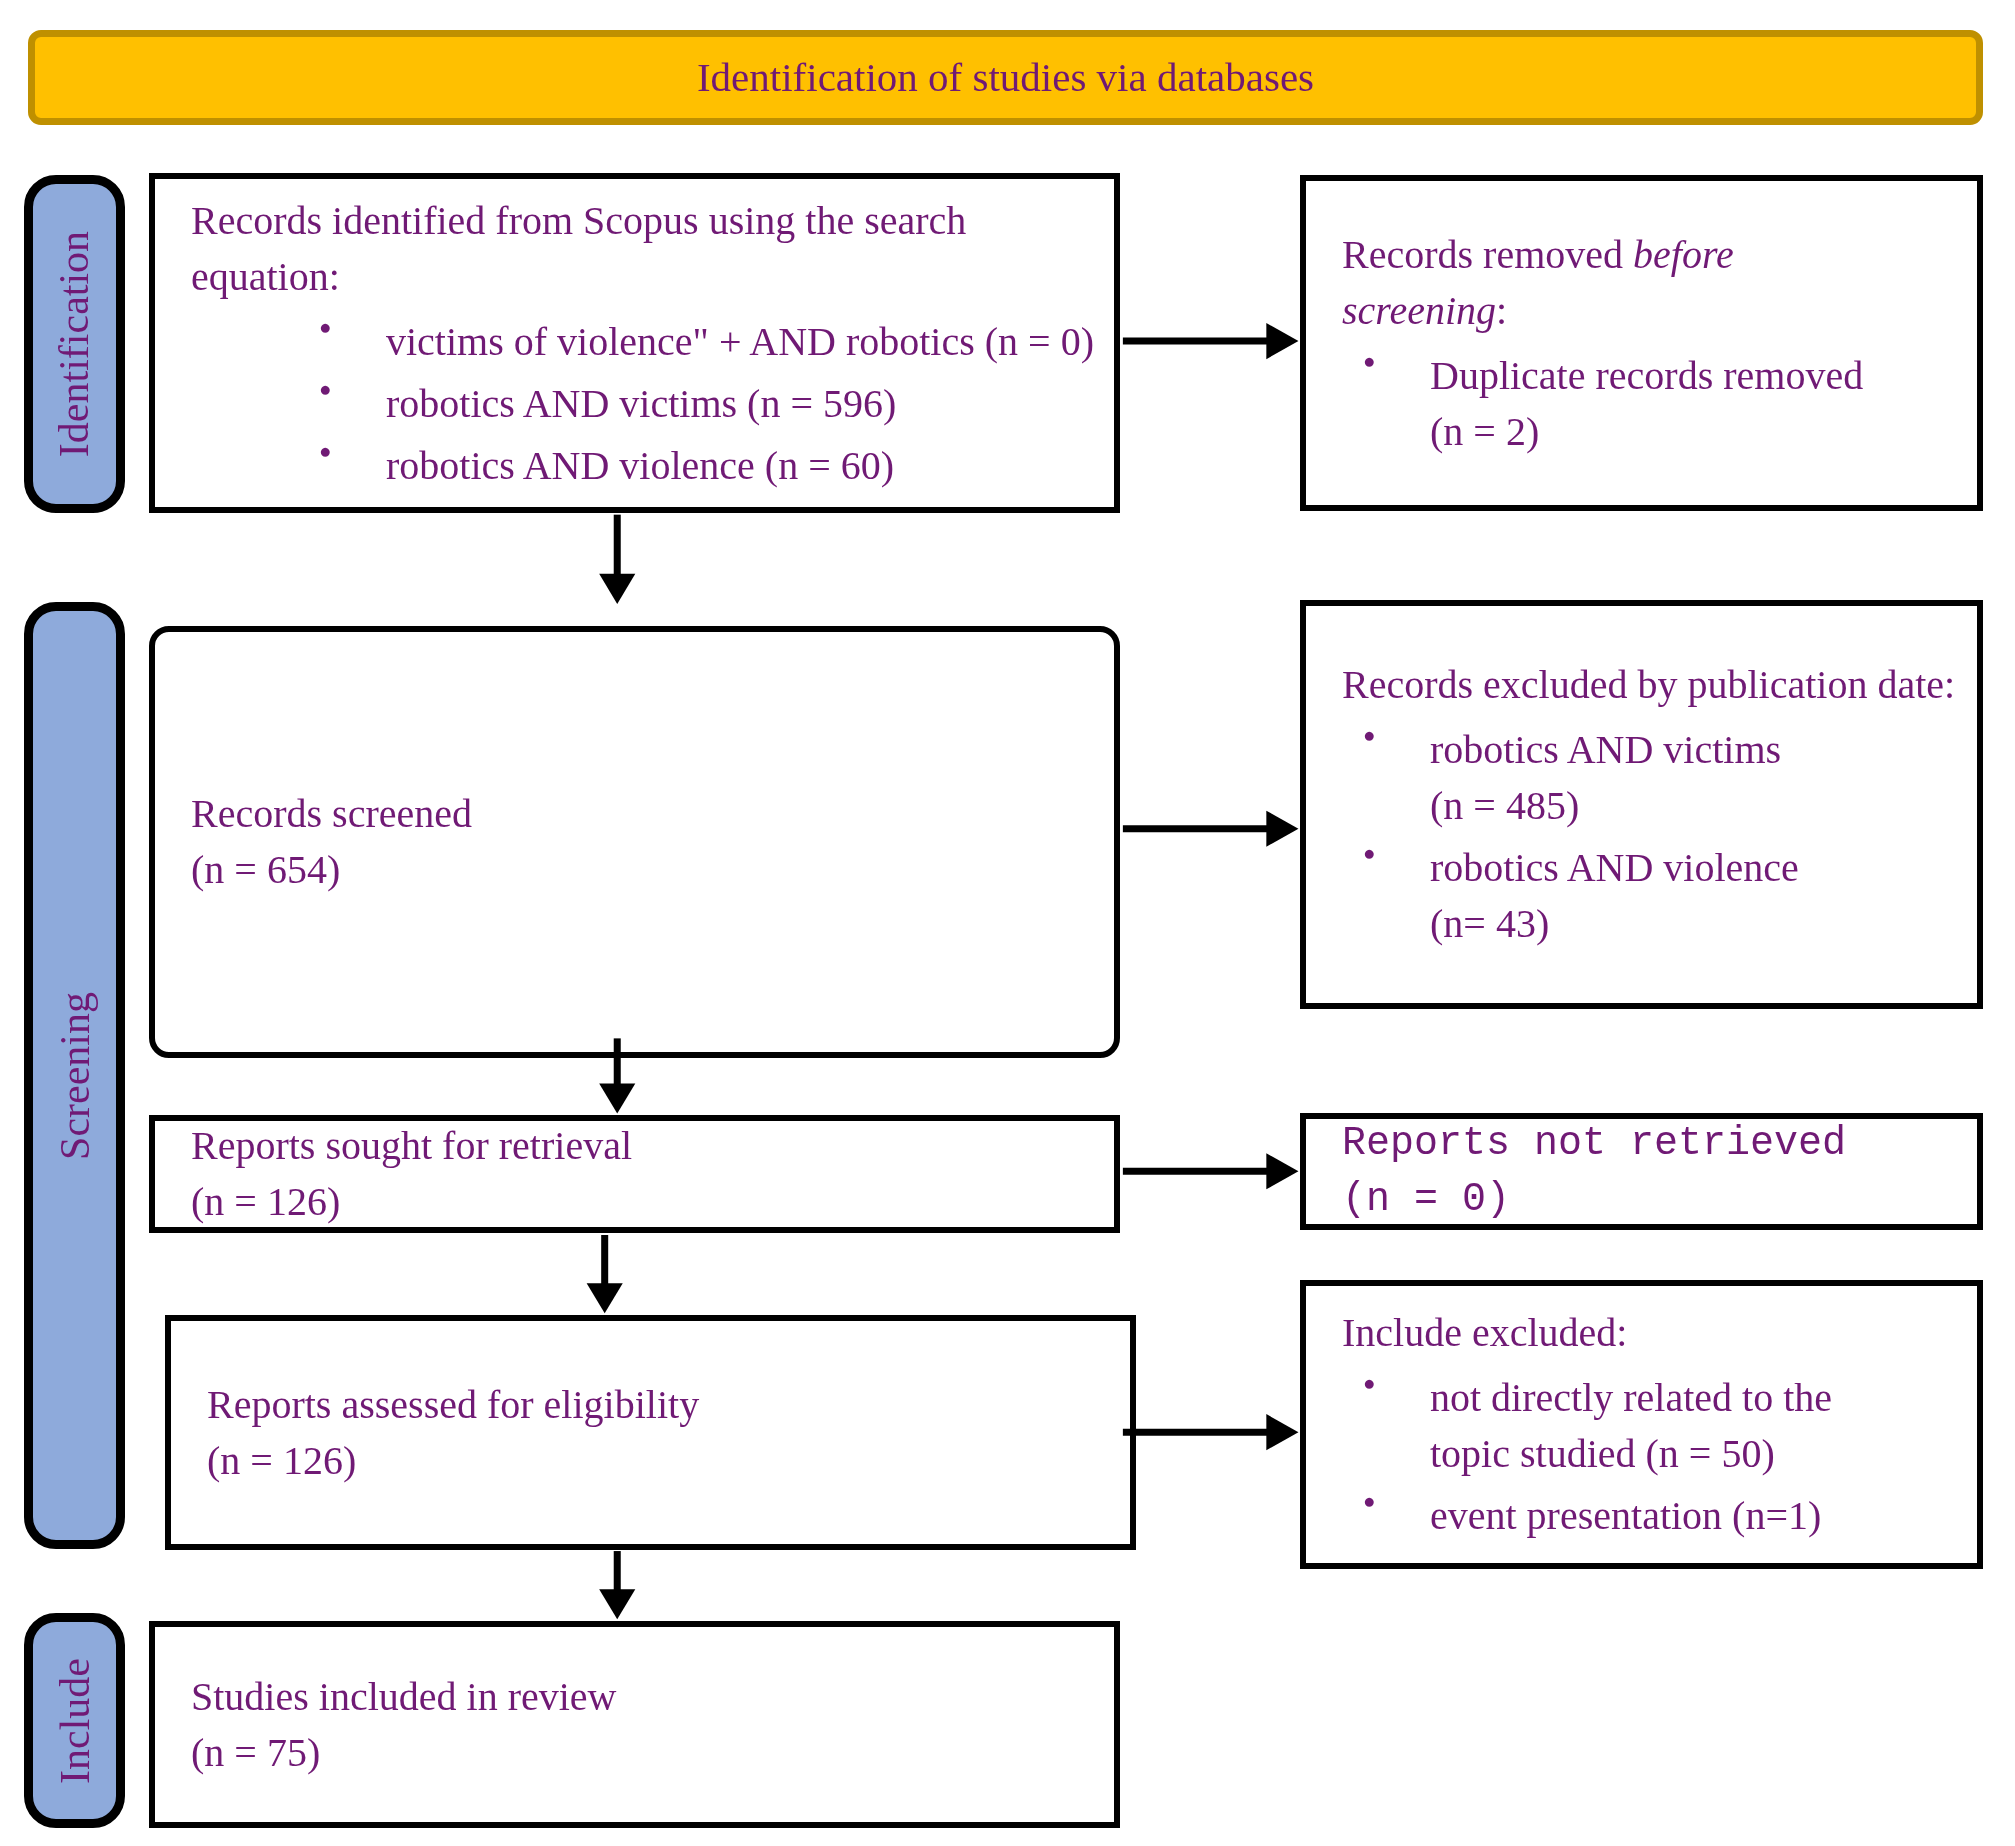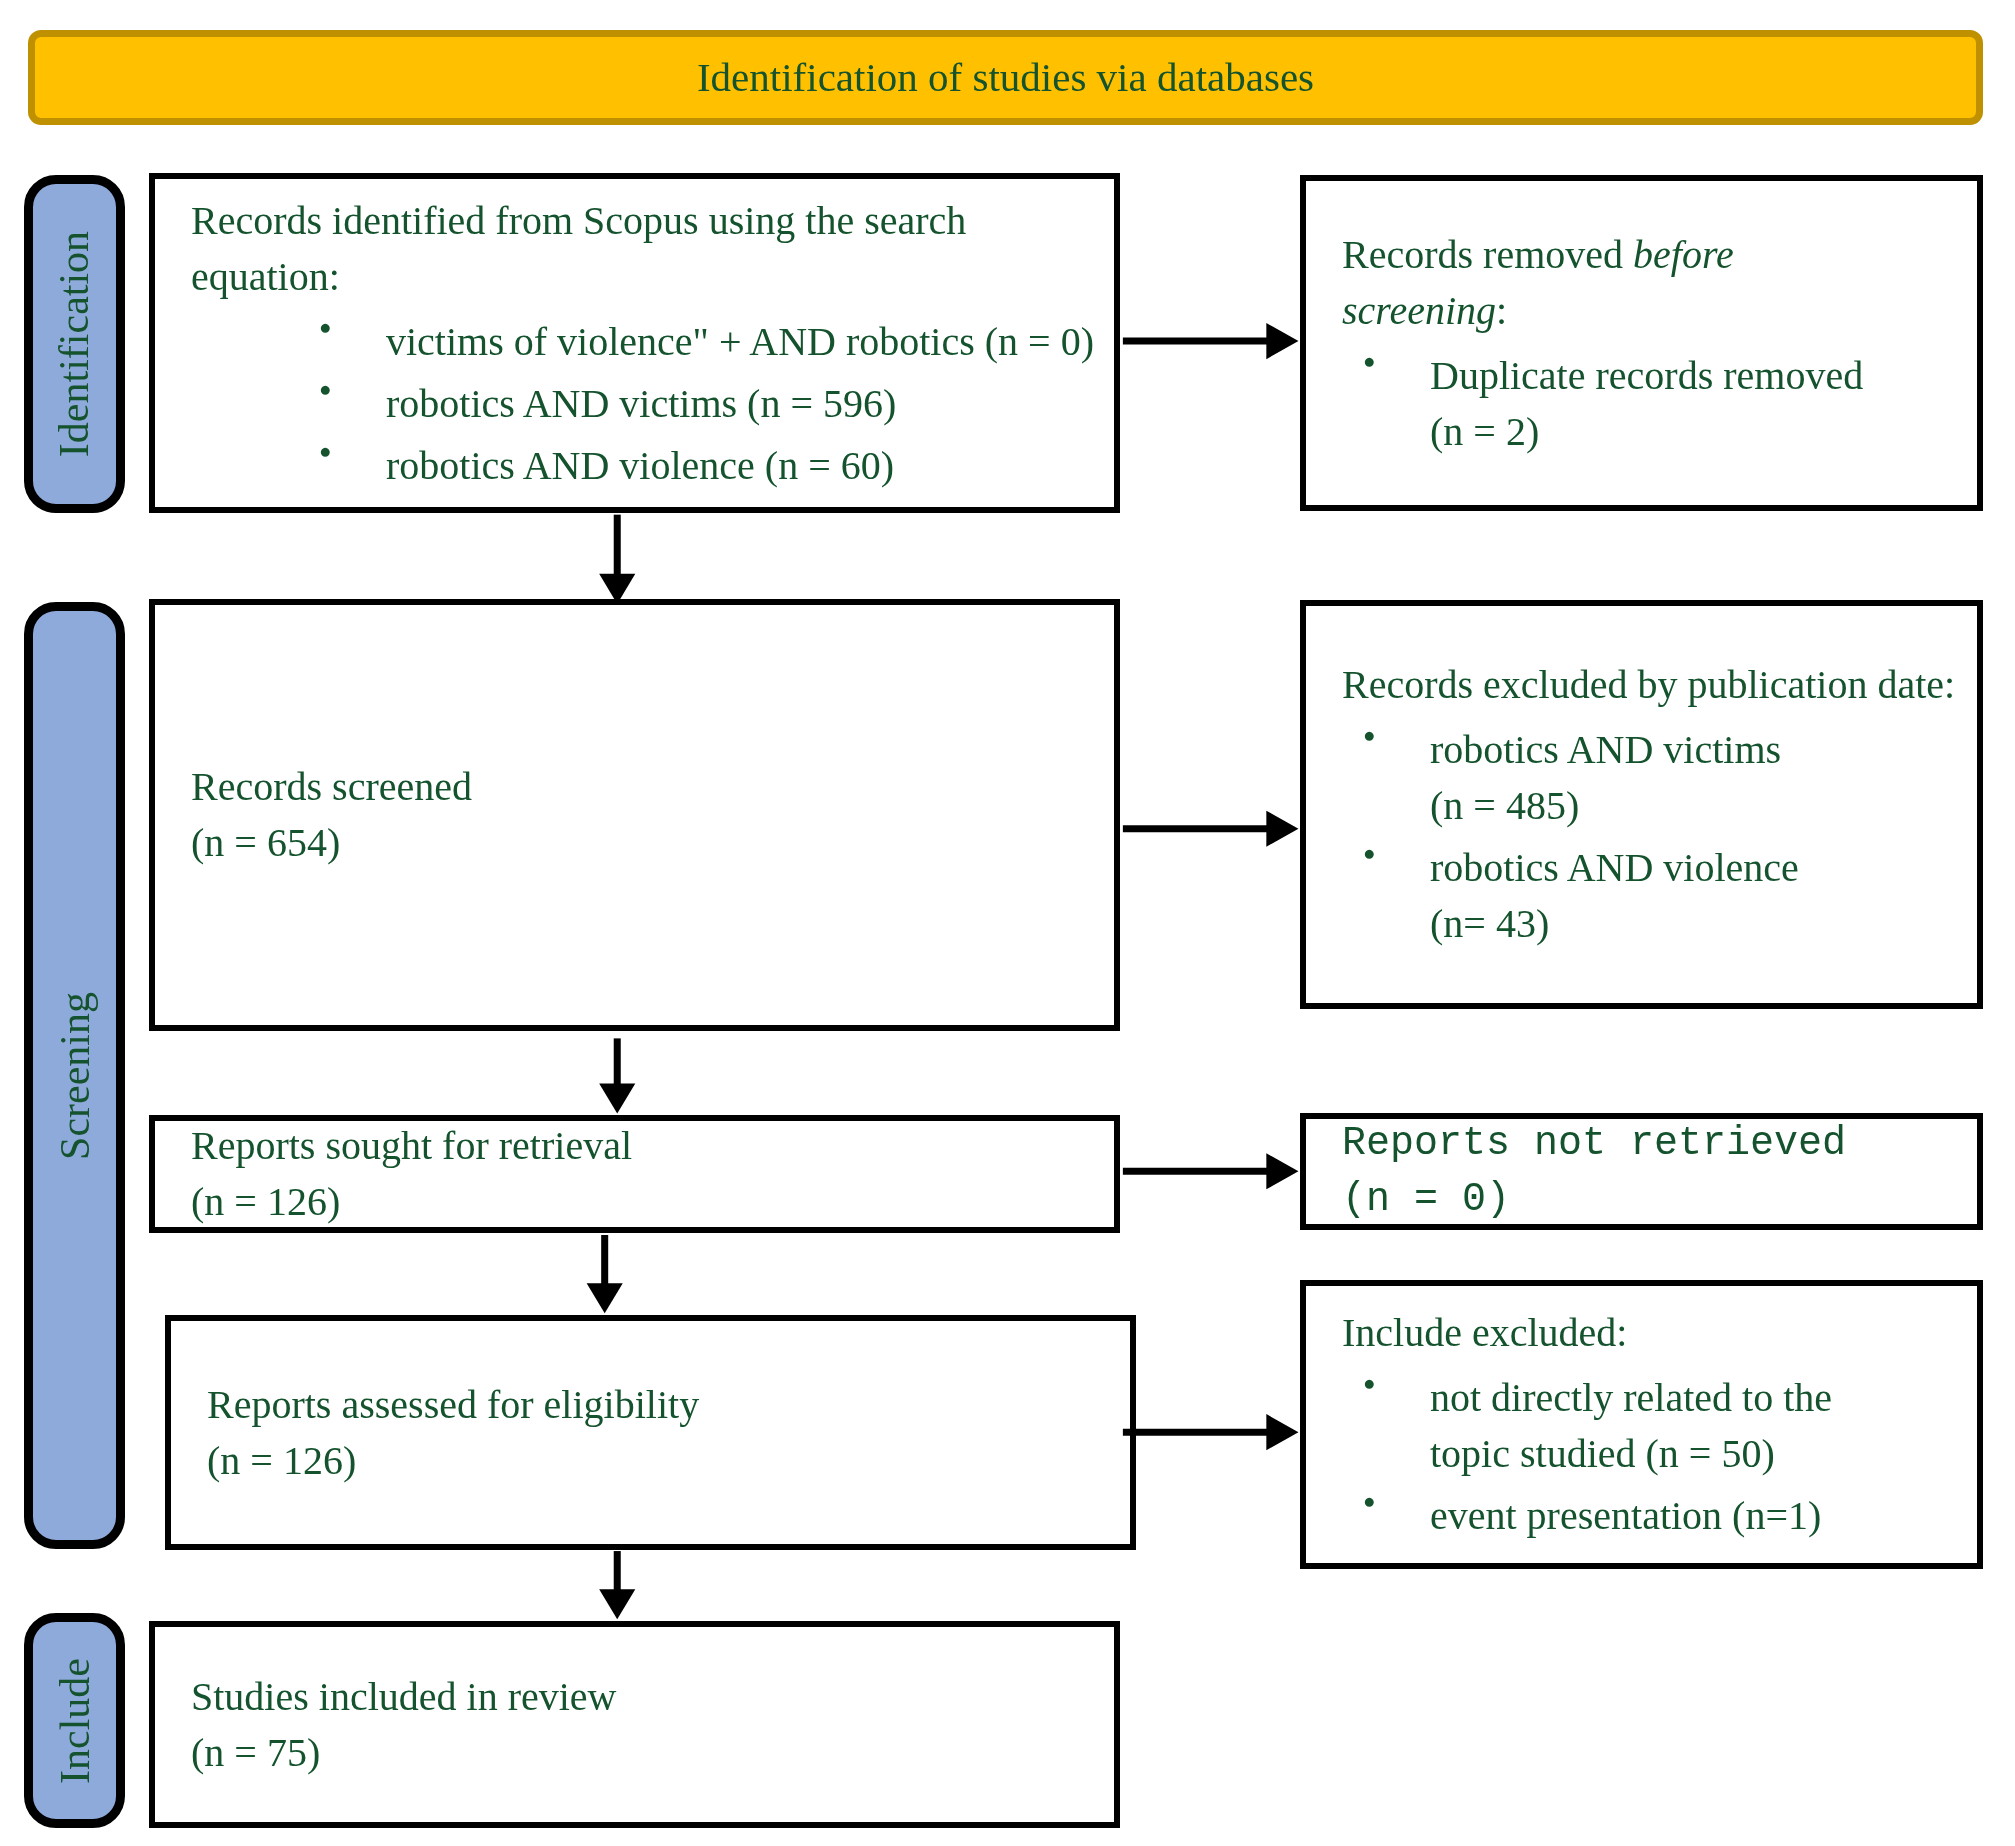--- a/index.html
+++ b/index.html
@@ -6,21 +6,21 @@
     margin: 0;
     padding: 0;
     background: #ffffff;
   }
   .canvas {
     position: relative;
     width: 2015px;
     height: 1846px;
     background: #ffffff;
     font-family: "Liberation Serif", "DejaVu Serif", serif;
-    color: #14532d;
+    color: #701a75;
     font-size: 40px;
     line-height: 1.4;
   }
 
   
   .title-band {
     position: absolute;
     left: 28px; top: 30px;
     width: 1955px; height: 95px;
     background: var(--title-fill, #FFC000);
@@ -87,21 +87,21 @@
     content: "\25CF";
     position: absolute;
     left: 21px;
     top: 0.16em;
     font-size: 0.52em;
     line-height: 1;
   }
 
   
   #box-identified     { left: 149px; top: 173px;  width: 971px; height: 340px; align-items: flex-end; }
-  #box-screened       { left: 149px; top: 599px; width: 971px; height: 432px; }
+  #box-screened       { left: 149px; top: 626px; width: 971px; height: 432px; border-radius: 20px; }
   #box-sought         { left: 149px; top: 1115px; width: 971px; height: 118px; padding-top: 0; padding-bottom: 0; }
   #box-assessed       { left: 165px; top: 1315px; width: 971px; height: 235px; }
   #box-included       { left: 149px; top: 1621px; width: 971px; height: 207px; }
 
   
   #box-removed          { left: 1300px; top: 175px;  width: 683px; height: 336px; }
   #box-excluded-date    { left: 1300px; top: 600px; width: 683px; height: 409px; }
   #box-not-retrieved    { left: 1300px; top: 1113px; width: 683px; height: 117px; padding-top: 0; padding-bottom: 0; font-family: Liberation Mono, monospace; }
   #box-reports-excluded { left: 1300px; top: 1280px; width: 683px; height: 289px; }
 

